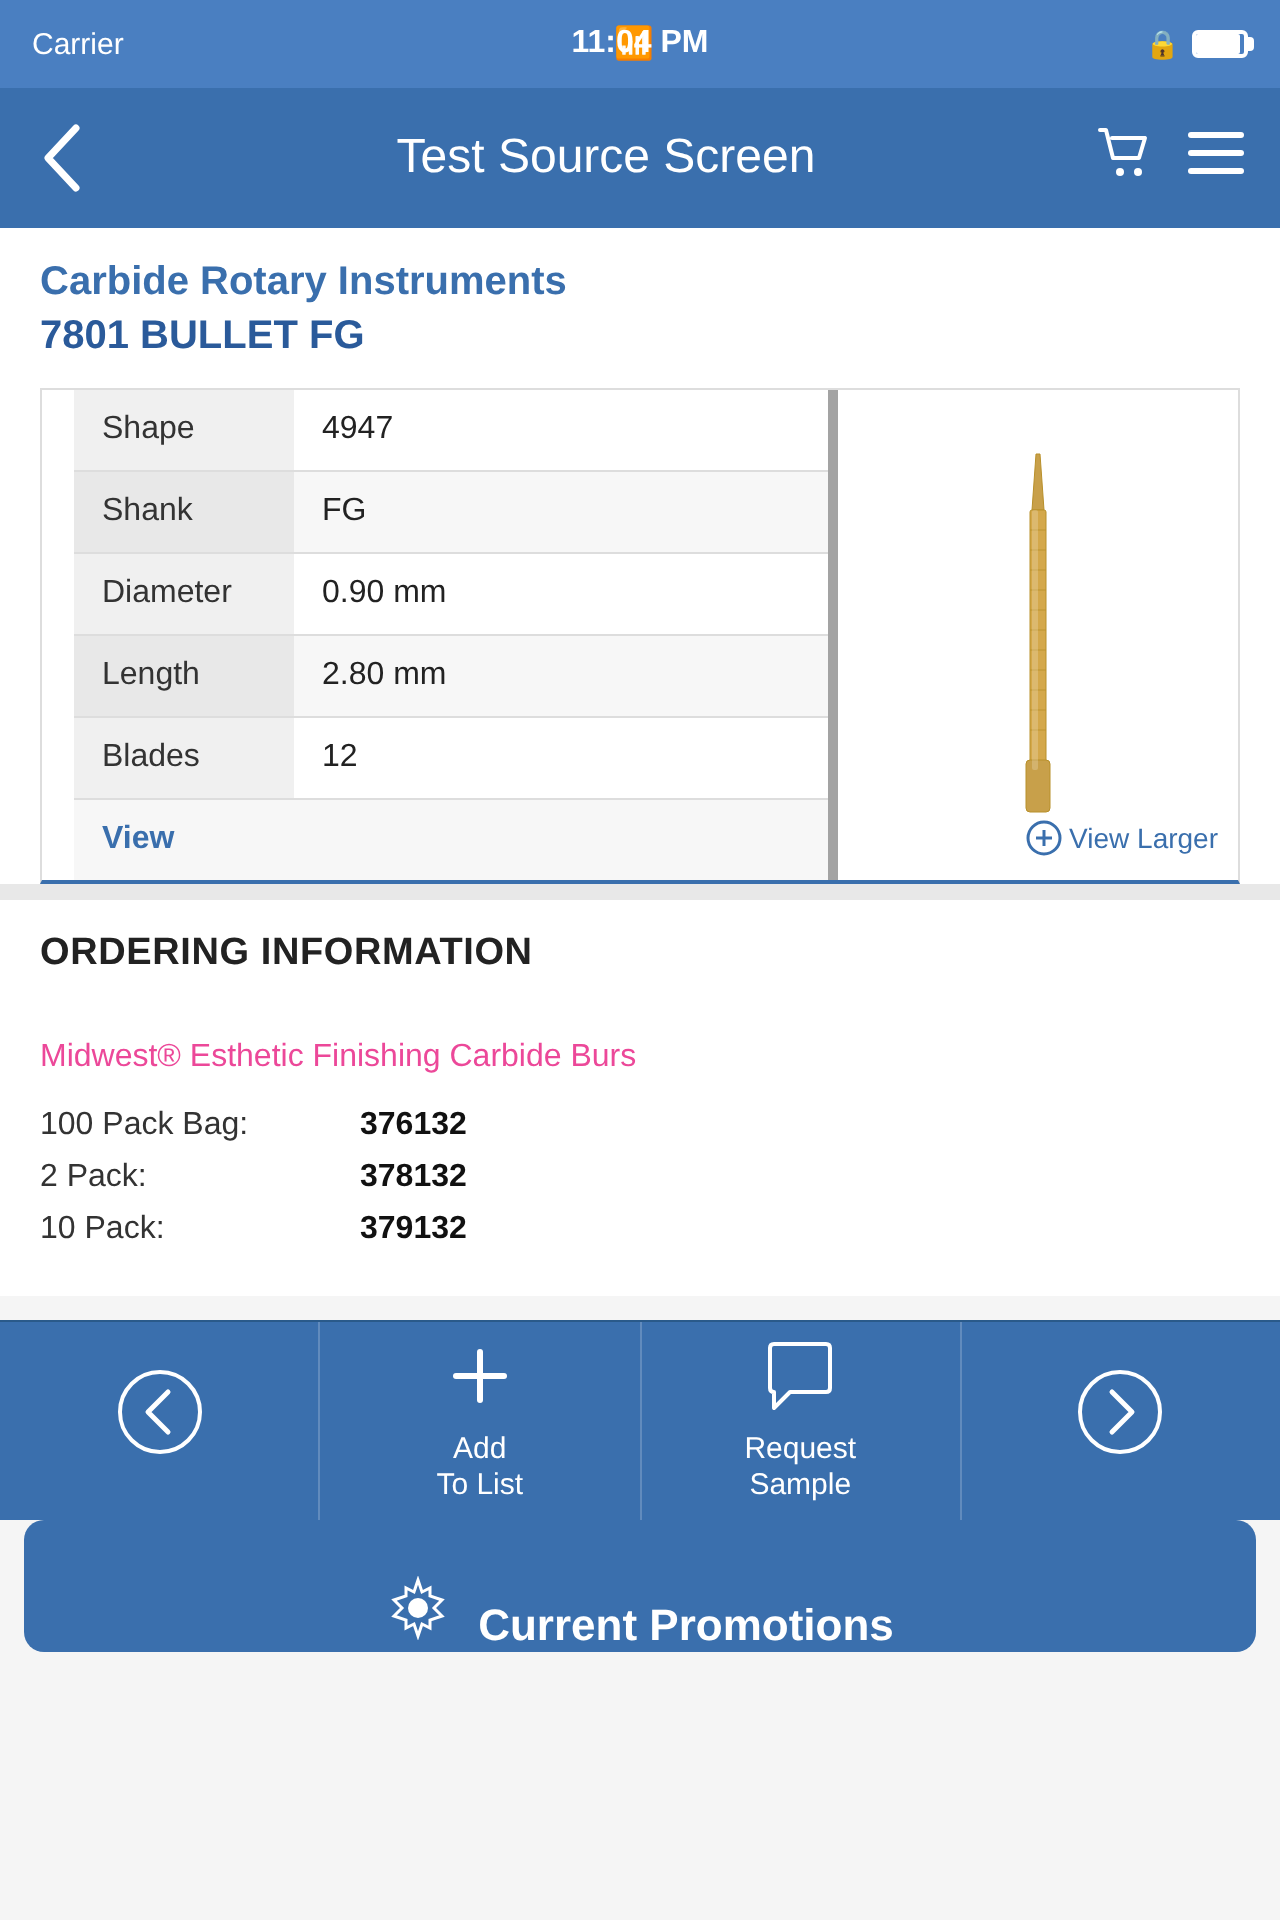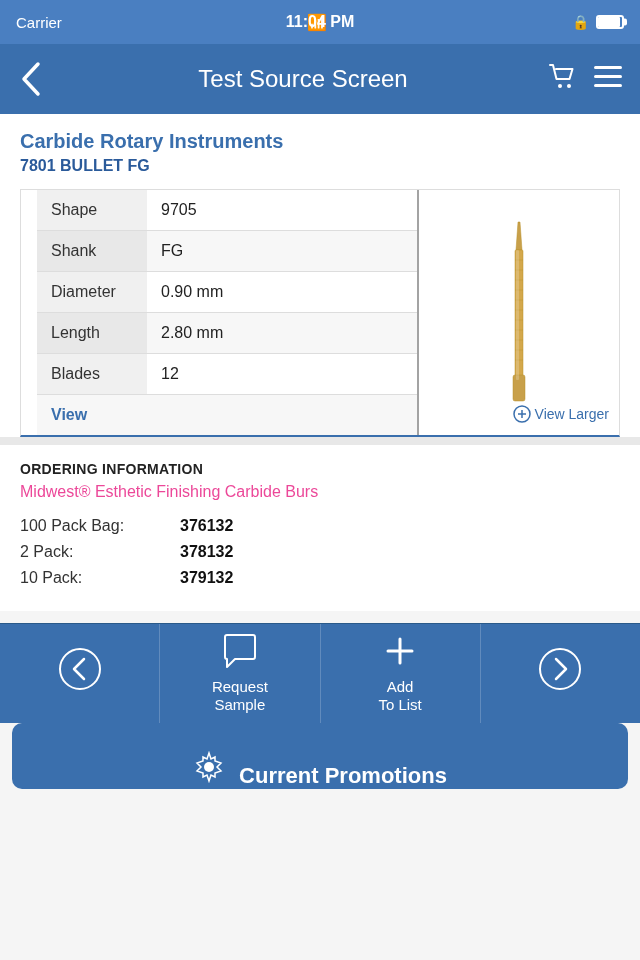--- a/index.html
+++ b/index.html
@@ -91,35 +91,35 @@
 
     .category-title {
       color: #3a6fad;
       font-size: 20px;
       font-weight: 600;
       margin-bottom: 4px;
     }
 
     .product-title {
       color: #2a5a9a;
-      font-size: 16px;
+      font-size: 20px;
       font-weight: 700;
       margin-bottom: 14px;
     }
 
     
     .specs-image-container {
       display: flex;
       border: 1px solid #ddd;
       border-bottom: 2px solid #3a6fad;
     }
 
     .specs-table {
       flex: 1;
-      border-right: 2px solid #a3a3a3;
+      border-right: 5px solid #a3a3a3;
       padding-left: 16px;
     }
 
     .spec-row {
       display: flex;
       border-bottom: 1px solid #ddd;
     }
     .spec-row:last-child { border-bottom: none; }
 
     .spec-label {
@@ -170,24 +170,24 @@
       margin-top: 48px;
     }
 
     
     .ordering-section {
       background: white;
       padding: 16px 20px;
     }
 
     .ordering-title {
-      font-size: 14px;
+      font-size: 19px;
       font-weight: 700;
       color: #222;
-      margin-bottom: 6px;
+      margin-bottom: 32px;
       letter-spacing: 0.3px;
     }
 
     .product-desc {
       font-size: 16px;
       color: #ec4899;
       margin-bottom: 16px;
     }
 
     .order-row {
@@ -302,21 +302,21 @@
 
 <div class="content">
   <div class="category-title">Carbide Rotary Instruments</div>
   <div class="product-title">7801 BULLET FG</div>
 
   <div class="specs-image-container">
     <div class="specs-table">
 
     <div class="spec-row">
           <div class="spec-label">Shape</div>
-          <div class="spec-value">9705</div>
+          <div class="spec-value">4947</div>
         </div>
         <div class="spec-row">
           <div class="spec-label">Shank</div>
           <div class="spec-value">FG</div>
         </div>
         <div class="spec-row">
           <div class="spec-label">Diameter</div>
           <div class="spec-value">0.90 mm</div>
         </div>
         <div class="spec-row">
@@ -392,34 +392,34 @@
   <div class="bottom-tab">
     <span class="tab-icon">
       <svg width="44" height="44" viewBox="0 0 44 44">
         <circle cx="22" cy="22" r="20" stroke="white" stroke-width="2" fill="none"></circle>
         <polyline points="26,12 16,22 26,32" stroke="white" stroke-width="2.5" fill="none" stroke-linecap="round" stroke-linejoin="round"></polyline>
       </svg>
     </span>
   </div>
   <div class="bottom-tab">
     <span class="tab-icon">
-      <svg width="38" height="36" viewBox="0 0 38 36">
-        <path d="M4 4 Q4 2 6 2 H32 Q34 2 34 4 V24 Q34 26 32 26 H14 L6 34 V26 H6 Q4 26 4 24 Z" stroke="white" stroke-width="2" fill="none" stroke-linejoin="round"></path>
-      </svg>
-    </span>
-    <span class="tab-label">Request<br>Sample</span>
-  </div>
-  <div class="bottom-tab">
-    <span class="tab-icon">
       <svg width="36" height="36" viewBox="0 0 36 36">
         <line x1="18" y1="6" x2="18" y2="30" stroke="white" stroke-width="3" stroke-linecap="round"></line>
         <line x1="6" y1="18" x2="30" y2="18" stroke="white" stroke-width="3" stroke-linecap="round"></line>
       </svg>
     </span>
     <span class="tab-label">Add<br>To List</span>
+  </div>
+  <div class="bottom-tab">
+    <span class="tab-icon">
+      <svg width="38" height="36" viewBox="0 0 38 36">
+        <path d="M4 4 Q4 2 6 2 H32 Q34 2 34 4 V24 Q34 26 32 26 H14 L6 34 V26 H6 Q4 26 4 24 Z" stroke="white" stroke-width="2" fill="none" stroke-linejoin="round"></path>
+      </svg>
+    </span>
+    <span class="tab-label">Request<br>Sample</span>
   </div>
   <div class="bottom-tab">
     <span class="tab-icon">
       <svg width="44" height="44" viewBox="0 0 44 44">
         <circle cx="22" cy="22" r="20" stroke="white" stroke-width="2" fill="none"></circle>
         <polyline points="18,12 28,22 18,32" stroke="white" stroke-width="2.5" fill="none" stroke-linecap="round" stroke-linejoin="round"></polyline>
       </svg>
     </span>
   </div>
 </div>

